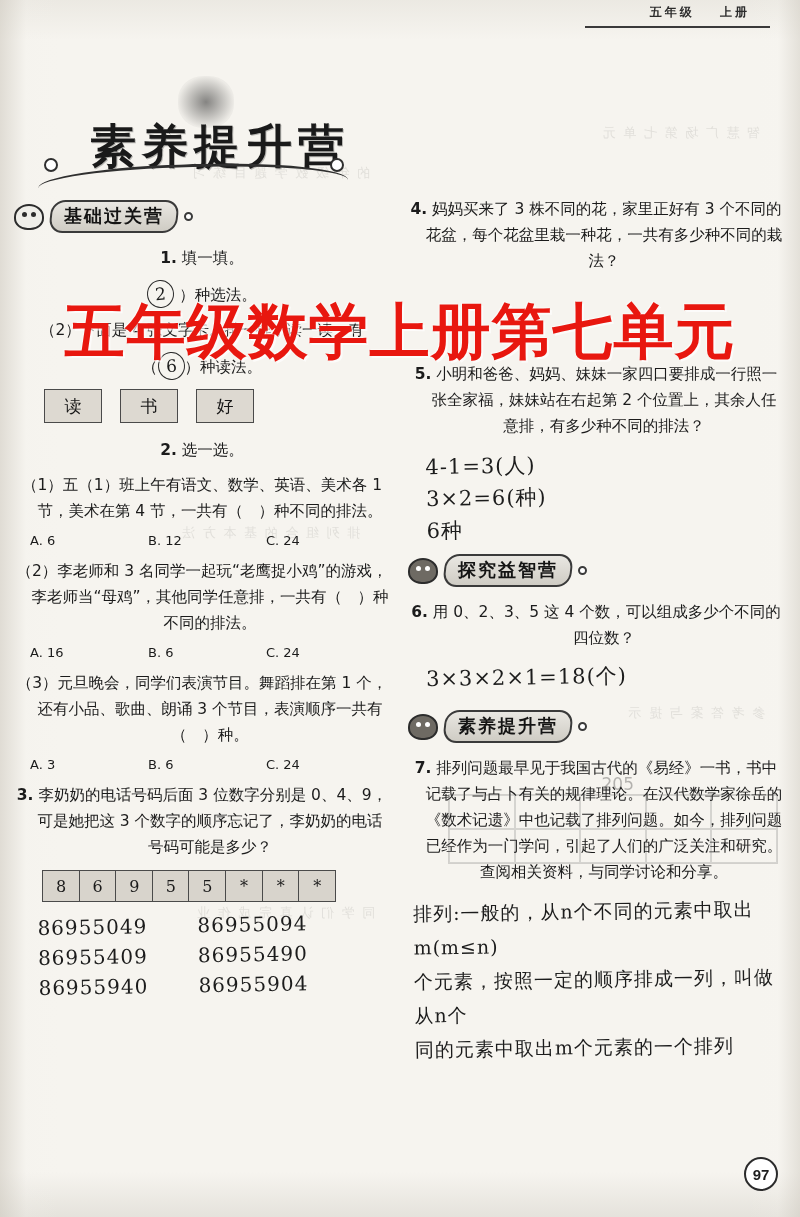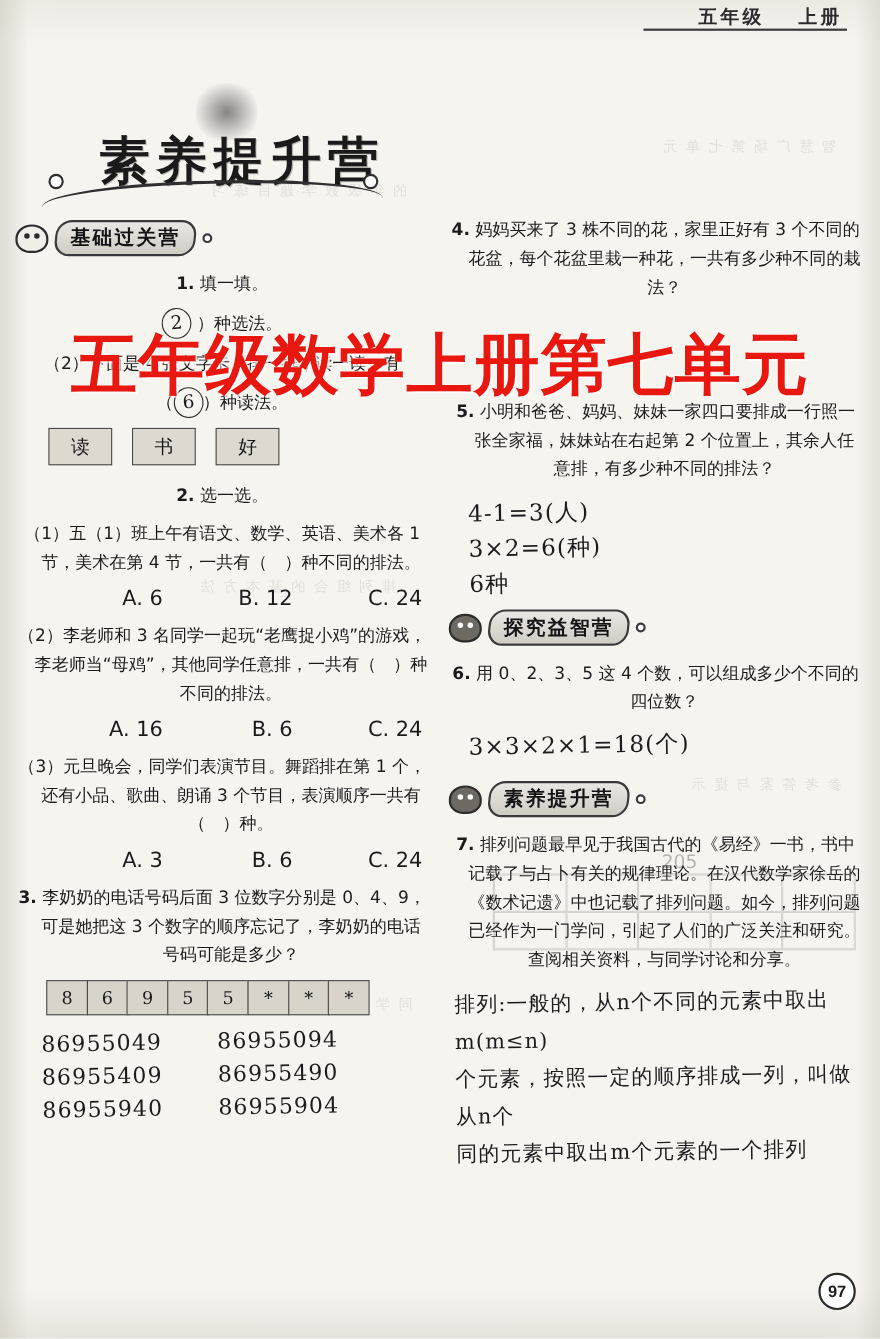--- a/index.html
+++ b/index.html
@@ -40,22 +40,22 @@
   .bleed.b1 { top: 160px; left: 40px; }
   .bleed.b2 { top: 520px; left: 30px; }
   .bleed.b3 { top: 900px; left: 45px; }
   .bleed.b4 { top: 120px; right: 40px; }
   .bleed.b5 { top: 700px; right: 35px; }
 
   
   .page-header {
     position: absolute;
     top: 4px;
-    right: 34px;
-    font-size: 17px;
+    right: 50px;
+    font-size: 12px;
     color: #2b2b2b;
     letter-spacing: 3px;
     font-weight: bold;
     margin-left: 12px;
   }
   .header-rule {
     position: absolute;
     top: 26px;
     right: 30px;
     width: 185px;
@@ -204,21 +204,21 @@
     background: #ddd9d1;
     display: flex;
     align-items: center;
     justify-content: center;
     font-size: 17px;
     font-family: "DejaVu Serif", serif;
     color: #171717;
   }
 
   
-  .opts { display: flex; margin: 2px 0 10px 16px; font-size: 19px; text-align: right; }
+  .opts { display: flex; margin: 2px 0 10px 16px; font-size: 13px; }
   .opts span { width: 118px; }
 
   
   .digits { display: flex; margin: 10px 0 4px 28px; }
   .digit {
     width: 38px; height: 32px;
     border: 1.4px solid #4a4a4a;
     background: #d8d4cc;
     display: flex; align-items: center; justify-content: center;
     font-size: 16px;

